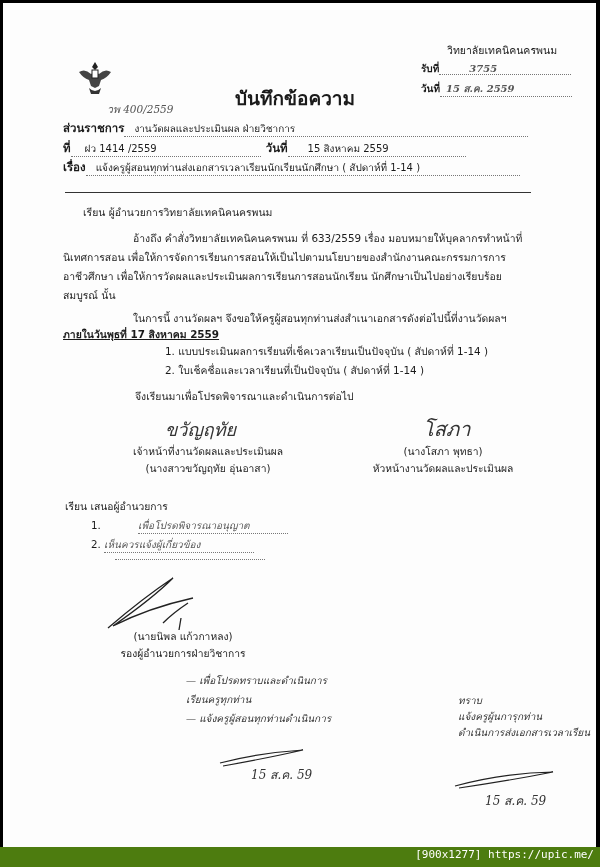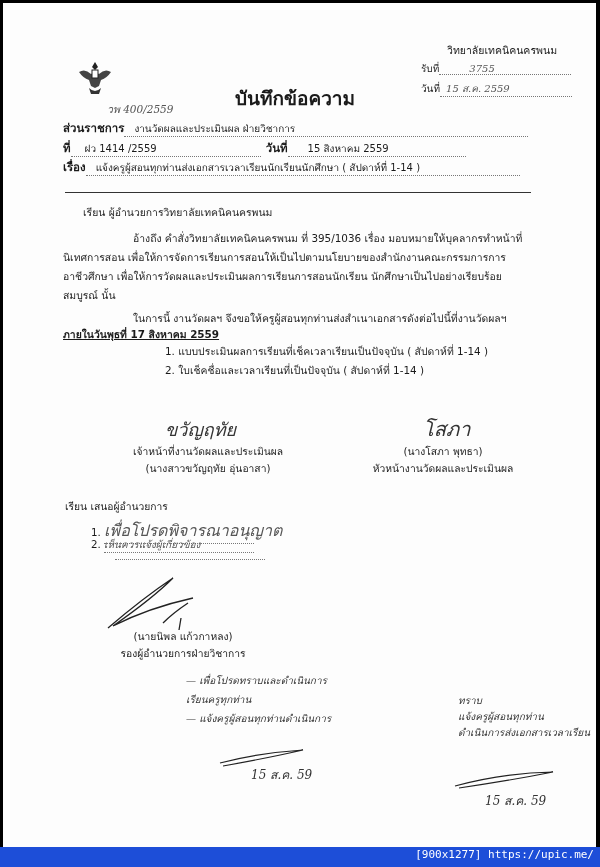--- a/index.html
+++ b/index.html
@@ -5,31 +5,31 @@
   html, body { margin:0; padding:0; }
   body {
     width:600px; height:867px; background:#000; position:relative; overflow:hidden;
     font-family: "DejaVu Sans", sans-serif; color:#1a1a1a;
   }
   .page {
     position:absolute; left:3px; top:3px; width:593px; height:844px;
     background:#fdfdfd;
   }
   .footer-bar {
-    position:absolute; left:0; top:847px; width:600px; height:20px; background:#1d4ed8;
+    position:absolute; left:0; top:847px; width:600px; height:20px; background:#4d7c0f;
   }
   .footer-text {
     position:absolute; right:6px; top:1px; color:#fff; font-size:11px;
     font-family: "DejaVu Sans Mono", monospace;
   }
   .abs { position:absolute; white-space:nowrap; }
   .garuda { position:absolute; left:72px; top:55px; width:40px; height:40px; }
   .title { left:232px; top:80px; font-size:19px; font-weight:bold; }
   .stamp-org { left:444px; top:39px; font-size:10.5px; }
-  .stamp-line { font-size:10px; }
+  .stamp-line { font-size:10px;font-weight:bold; }
   .dotline { border-bottom:1px dotted #777; display:inline-block; }
   .hand { font-family: "DejaVu Serif", serif; font-style:italic; color:#555; }
   .lbl { font-weight:bold; font-size:11.5px; }
   .val { font-size:10px; }
   .rule { position:absolute; left:62px; top:189px; width:466px; height:1px; background:#333; }
   .body-text { font-size:10.4px; line-height:19px; }
   .indent { padding-left:70px; }
   .sig { font-family:"DejaVu Serif", serif; font-style:italic; color:#333; }
   .center { text-align:center; }
   .small { font-size:10.3px; }
@@ -67,51 +67,52 @@
   </div>
   <div class="abs" style="left:60px;top:153px;">
     <span class="lbl">เรื่อง</span><span class="dotline val" style="width:434px;padding-left:10px;box-sizing:border-box;">แจ้งครูผู้สอนทุกท่านส่งเอกสารเวลาเรียนนักเรียนนักศึกษา ( สัปดาห์ที่ 1-14 )</span>
   </div>
 
   <div class="rule"></div>
 
   <div class="abs body-text" style="left:60px;top:200px;margin-left:20px;">เรียน  ผู้อำนวยการวิทยาลัยเทคนิคนครพนม</div>
 
   <div class="abs body-text" style="left:60px;top:226px;width:470px;">
-    <div class="indent">อ้างถึง  คำสั่งวิทยาลัยเทคนิคนครพนม  ที่  395/1036  เรื่อง  มอบหมายให้บุคลากรทำหน้าที่</div>
+    <div class="indent">อ้างถึง  คำสั่งวิทยาลัยเทคนิคนครพนม  ที่  633/2559  เรื่อง  มอบหมายให้บุคลากรทำหน้าที่</div>
     <div>นิเทศการสอน   เพื่อให้การจัดการเรียนการสอนให้เป็นไปตามนโยบายของสำนักงานคณะกรรมการการ</div>
     <div>อาชีวศึกษา   เพื่อให้การวัดผลและประเมินผลการเรียนการสอนนักเรียน  นักศึกษาเป็นไปอย่างเรียบร้อย</div>
     <div>สมบูรณ์  นั้น</div>
   </div>
 
   <div class="abs body-text indent" style="left:60px;top:306px;">ในการนี้  งานวัดผลฯ  จึงขอให้ครูผู้สอนทุกท่านส่งสำเนาเอกสารดังต่อไปนี้ที่งานวัดผลฯ</div>
   <div class="abs body-text" style="left:60px;top:322px;font-weight:bold;text-decoration:underline;">ภายในวันพุธที่  17  สิงหาคม 2559</div>
 
   <div class="abs body-text" style="left:162px;top:339px;">
     <div>1.  แบบประเมินผลการเรียนที่เช็คเวลาเรียนเป็นปัจจุบัน  ( สัปดาห์ที่ 1-14 )</div>
     <div>2.  ใบเช็คชื่อและเวลาเรียนที่เป็นปัจจุบัน  ( สัปดาห์ที่ 1-14 )</div>
   </div>
 
+  <div class="abs body-text" style="left:132px;top:384px;">จึงเรียนมาเพื่อโปรดพิจารณาและดำเนินการต่อไป</div>
 
   <div class="abs sig" style="left:162px;top:412px;font-size:18px;">ขวัญฤทัย</div>
   <div class="abs sig" style="left:420px;top:410px;font-size:20px;">โสภา</div>
 
   <div class="abs center small" style="left:90px;top:440px;width:230px;">
     <div>เจ้าหน้าที่งานวัดผลและประเมินผล</div>
     <div>(นางสาวขวัญฤทัย  อุ่นอาสา)</div>
   </div>
   <div class="abs center small" style="left:340px;top:440px;width:200px;">
     <div>(นางโสภา  พุทธา)</div>
     <div>หัวหน้างานวัดผลและประเมินผล</div>
   </div>
 
   <div class="abs small" style="left:62px;top:495px;">เรียน  เสนอผู้อำนวยการ</div>
   <div class="abs small" style="left:88px;top:515px;">
     <span>1.</span>
-    <span class="dotline hand" style="width:150px;font-size:16px;">เพื่อโปรดพิจารณาอนุญาต</span>
+    <span class="dotline hand" style="width:150px;font-size:10px;margin-left:34px;">เพื่อโปรดพิจารณาอนุญาต</span>
   </div>
   <div class="abs small" style="left:88px;top:534px;">
     <span>2.</span>
     <span class="dotline hand" style="width:150px;font-size:10px;">เห็นควรแจ้งผู้เกี่ยวข้อง</span>
   </div>
   <div class="abs" style="left:112px;top:556px;width:150px;border-bottom:1px dotted #777;"></div>
 
   <svg class="abs" style="left:100px;top:565px;" width="100" height="65" viewBox="0 0 100 65">
     <path d="M5 60 Q40 30 70 10 Q50 30 10 58 Q45 40 90 30" stroke="#222" fill="none" stroke-width="1.3"></path>
     <path d="M60 55 Q70 45 85 35 M78 50 L76 62" stroke="#222" fill="none" stroke-width="1.3"></path>
@@ -127,21 +128,21 @@
     <div>เรียนครูทุกท่าน</div>
     <div>— แจ้งครูผู้สอนทุกท่านดำเนินการ</div>
   </div>
   <svg class="abs" style="left:215px;top:745px;" width="90" height="20">
     <path d="M2 15 Q40 5 85 2 Q50 10 5 18" stroke="#222" fill="none" stroke-width="1.2"></path>
   </svg>
   <div class="abs hand" style="left:248px;top:762px;font-size:12px;color:#333;">15 ส.ค. 59</div>
 
   <div class="abs hand" style="left:455px;top:690px;font-size:10px;line-height:16px;color:#333;">
     <div>ทราบ</div>
-    <div>แจ้งครูผู้สอนทุกท่าน</div>
+    <div>แจ้งครูผู้นการุกท่าน</div>
     <div>ดำเนินการส่งเอกสารเวลาเรียน</div>
   </div>
   <svg class="abs" style="left:450px;top:765px;" width="110" height="22">
     <path d="M2 18 Q50 5 100 4 Q60 12 6 20" stroke="#222" fill="none" stroke-width="1.2"></path>
   </svg>
   <div class="abs hand" style="left:482px;top:788px;font-size:12px;color:#333;">15 ส.ค. 59</div>
 </div>
 
 <div class="footer-bar">
   <span class="footer-text">[900x1277] https://upic.me/</span>

